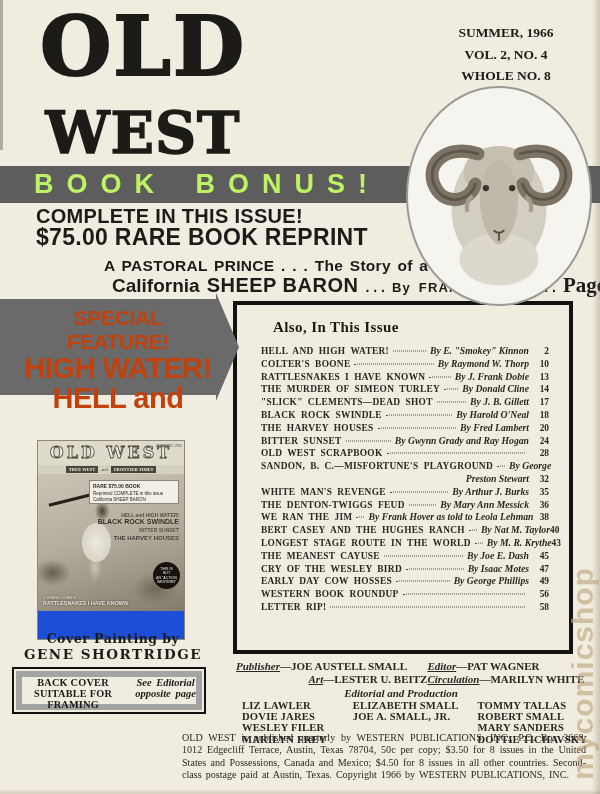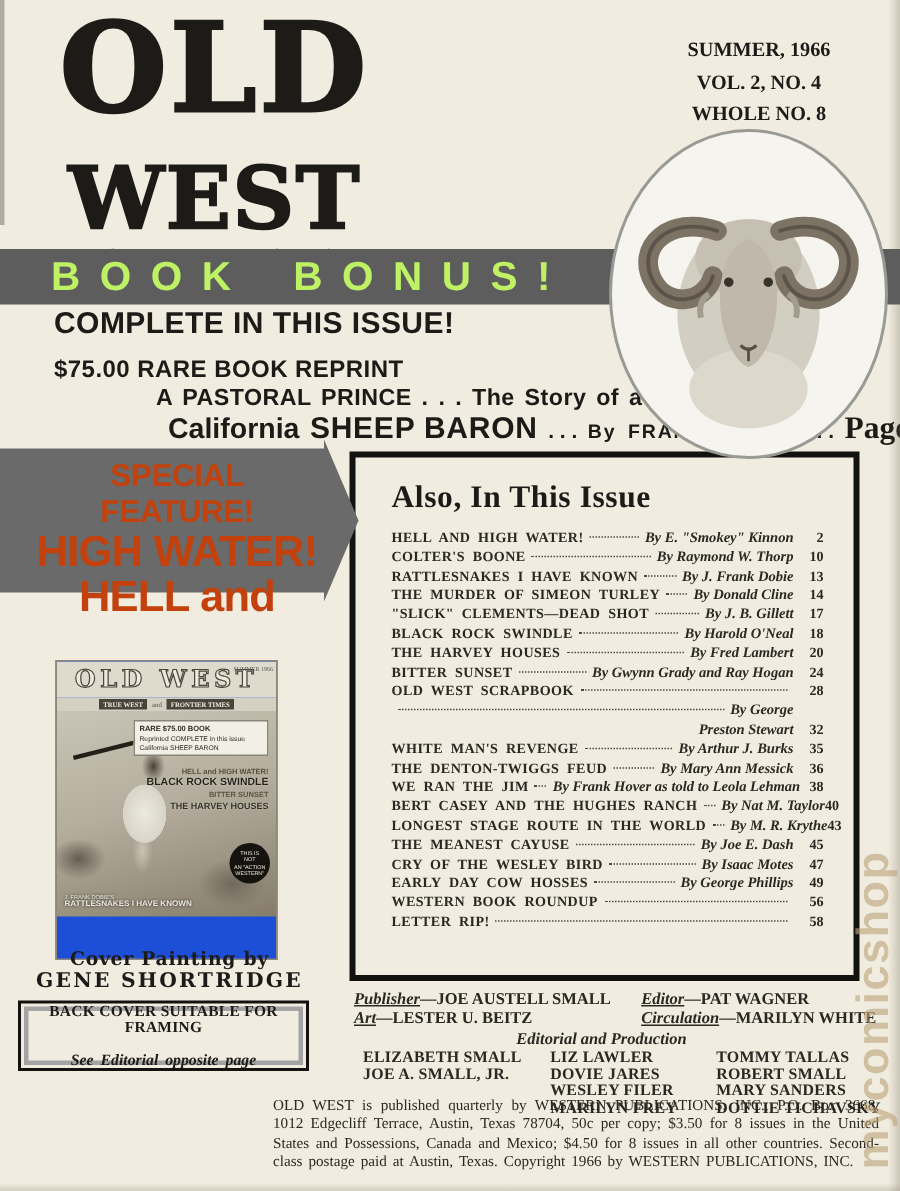--- a/index.html
+++ b/index.html
@@ -19,41 +19,41 @@
 
   
   .band{position:absolute;left:0;top:166px;width:600px;height:37px;background:#5d5d5d;z-index:1;}
   .band-text{color:#bef264;font-family:"Liberation Sans",sans-serif;font-weight:bold;font-size:27px;letter-spacing:13px;word-spacing:8px;line-height:37px;padding-left:34px;}
 
   
   .ram-oval{position:absolute;left:406px;top:86px;width:182px;height:216px;border-radius:50%;background:#f6f4ee;border:2px solid #9a9a94;z-index:2;display:flex;align-items:center;justify-content:center;}
   .ram-oval svg{width:158px;height:186px;}
 
   .complete1{position:absolute;left:36px;top:205px;font-family:"Liberation Sans",sans-serif;font-weight:bold;font-size:20px;letter-spacing:.3px;}
-  .complete2{position:absolute;left:36px;top:238px;font-family:"Liberation Sans",sans-serif;font-weight:bold;font-size:16px;letter-spacing:.3px;}
+  .complete2{position:absolute;left:36px;top:224px;font-family:"Liberation Sans",sans-serif;font-weight:bold;font-size:23px;letter-spacing:.3px;}
 
   .story1{position:absolute;left:104px;top:257px;font-family:"Liberation Sans",sans-serif;font-weight:bold;font-size:15.5px;letter-spacing:.3px;word-spacing:2px;}
   .story2{position:absolute;left:112px;top:273px;display:flex;align-items:baseline;gap:7px;white-space:nowrap;}
   .story-cal{font-family:"Liberation Sans",sans-serif;font-weight:bold;font-size:19px;}
   .story-sheep{font-family:"Liberation Sans",sans-serif;font-weight:bold;font-size:20px;letter-spacing:.5px;}
   .story-dots{font-family:"Liberation Sans",sans-serif;font-weight:bold;font-size:14px;}
   .story-by{font-family:"Liberation Sans",sans-serif;font-weight:bold;font-size:13px;letter-spacing:1.2px;word-spacing:3px;}
   .story-page{font-family:"Liberation Serif",serif;font-weight:bold;font-size:21px;}
 
   
   .arrow-wrap{position:absolute;left:0;top:299px;width:240px;height:96px;z-index:1;}
   .arrow-rect{position:absolute;left:0;top:0;width:216px;height:96px;background:#6a6a6a;}
   .arrow-tip{position:absolute;left:216px;top:-6px;width:0;height:0;border-top:54px solid transparent;border-bottom:54px solid transparent;border-left:23px solid #6a6a6a;}
   .arrow-text{position:absolute;left:20px;top:7px;width:196px;text-align:center;color:#c2410c;font-family:"Liberation Sans",sans-serif;font-weight:bold;}
   .feat-label{font-size:21px;letter-spacing:-.3px;}
   .feat-line{font-size:29px;line-height:1.02;letter-spacing:-.5px;}
 
   
   .toc-box{position:absolute;left:233px;top:301px;width:340px;height:353px;border:4px solid #121210;box-sizing:border-box;padding:14px 20px 0 24px;background:#f0ecdf;z-index:0;}
-  .toc-title{font-family:"Liberation Serif",serif;font-size:21px;font-weight:bold;letter-spacing:.4px;margin:0 0 9px 0;}
+  .toc-title{font-family:"Liberation Serif",serif;font-size:15px;font-weight:bold;letter-spacing:.4px;margin:0 0 9px 12px;}
   .toc-row{color:#2a2822;}
   .toc-l1,.toc-l2{display:flex;align-items:baseline;line-height:12.8px;}
   .toc-l2{justify-content:flex-end;}
   .toc-t{font-weight:bold;font-size:9.4px;letter-spacing:.3px;word-spacing:2.5px;white-space:nowrap;}
   .toc-dots{flex:1;border-bottom:1.6px dotted #4c4a44;margin:0 4px;transform:translateY(-2.5px);min-width:8px;}
   .toc-a{font-style:italic;font-weight:bold;font-size:9.7px;white-space:nowrap;}
   .toc-p{width:20px;text-align:right;font-weight:bold;font-size:9.4px;}
 
   
   .mini-cover{position:absolute;left:37px;top:440px;width:148px;height:200px;border:1px solid #8e887a;background:#1d4ed8;box-sizing:border-box;overflow:hidden;}
@@ -83,30 +83,30 @@
   .mc-bottom{position:absolute;left:5px;bottom:5px;color:#ece8da;font-family:"Liberation Sans",sans-serif;text-shadow:0 0 2px #222;}
   .mc-b1{font-size:3.8px;}
   .mc-b2{font-size:5.4px;font-weight:bold;}
 
   .cover-caption{position:absolute;left:18px;top:631px;width:190px;text-align:center;font-family:"DejaVu Serif",serif;font-weight:bold;}
   .cap1{font-size:12.5px;letter-spacing:.5px;}
   .cap2{font-size:13.5px;letter-spacing:1.5px;}
 
   
   .frame-box{position:absolute;left:12px;top:667px;width:194px;height:47px;border:2px solid #14120f;box-sizing:border-box;}
-  .frame-inner{position:absolute;inset:2px;border:3px solid #a3a3a3;display:flex;flex-direction:column;justify-content:center;text-align:center;gap:11px;}
+  .frame-inner{position:absolute;inset:2px;border:6px solid #a3a3a3;display:flex;flex-direction:row;justify-content:center;text-align:center;gap:11px;}
   .frame1{font-weight:bold;font-size:10.3px;letter-spacing:.2px;}
   .frame2{font-style:italic;font-weight:bold;font-size:10.5px;word-spacing:2px;}
 
   
   .staff{position:absolute;left:212px;top:660px;width:378px;font-family:"Liberation Serif",serif;font-size:11px;font-weight:bold;color:#2a2822;}
   .staff-grid{display:grid;grid-template-columns:57% 43%;line-height:12.5px;}
   .staff .lbl{font-style:italic;text-decoration:underline;}
   .staff-row1l{padding-left:24px;}
-  .staff-row2l{padding-left:24px;}
+  .staff-row2l{padding-left:24px;text-align:right;}
   .staff-section{text-align:center;font-style:italic;font-size:11px;margin-top:2px;line-height:12px;}
   .staff-cols{display:flex;margin-left:30px;margin-top:1px;}
   .staff-col{line-height:11.2px;font-size:10.6px;letter-spacing:.2px;}
   .staff-col1{width:118px;}
   .staff-col2{width:133px;}
   .staff-col3{width:120px;}
 
   .imprint{position:absolute;left:182px;top:732px;width:404px;font-family:"Liberation Serif",serif;font-size:10.1px;line-height:12.3px;text-align:justify;color:#2a2822;word-spacing:1.5px;}
 
   
@@ -269,20 +269,21 @@
             <span class="toc-dots"></span>
             <span class="toc-a"></span>
             <span class="toc-p toc-p1">28</span>
           </div>
 
         </div>
 
 
         <div class="toc-row">
           <div class="toc-l1">
+            <span class="toc-t">SANDON, B. C.—MISFORTUNE'S PLAYGROUND</span>
             <span class="toc-dots"></span>
             <span class="toc-a">By George</span>
             <span class="toc-p toc-p1"></span>
           </div>
           <div class="toc-l2">
             <span class="toc-a toc-cont">Preston Stewart</span>
             <span class="toc-p toc-p2">32</span>
           </div>
         </div>
 
@@ -438,32 +439,32 @@
 
   <div class="staff">
     <div class="staff-grid">
       <div class="staff-row1l"><span class="lbl">Publisher</span><span>—</span><span>JOE AUSTELL SMALL</span></div>
       <div><span class="lbl">Editor</span><span>—</span><span>PAT WAGNER</span></div>
       <div class="staff-row2l"><span class="lbl">Art</span><span>—</span><span>LESTER U. BEITZ</span></div>
       <div><span class="lbl">Circulation</span><span>—</span><span>MARILYN WHITE</span></div>
     </div>
     <div class="staff-section">Editorial and Production</div>
     <div class="staff-cols">
-      <div class="staff-col staff-col2">
-
-      <div>ELIZABETH SMALL</div>
-          <div>JOE A. SMALL, JR.</div>
-        </div>
       <div class="staff-col staff-col1">
 
       <div>LIZ LAWLER</div>
           <div>DOVIE JARES</div>
           <div>WESLEY FILER</div>
           <div>MARILYN FREY</div>
         </div>
+      <div class="staff-col staff-col2">
+
+      <div>ELIZABETH SMALL</div>
+          <div>JOE A. SMALL, JR.</div>
+        </div>
       <div class="staff-col staff-col3">
 
       <div>TOMMY TALLAS</div>
           <div>ROBERT SMALL</div>
           <div>MARY SANDERS</div>
           <div>DOTTIE TICHAVSKY</div>
         </div>
     </div>
   </div>
 

